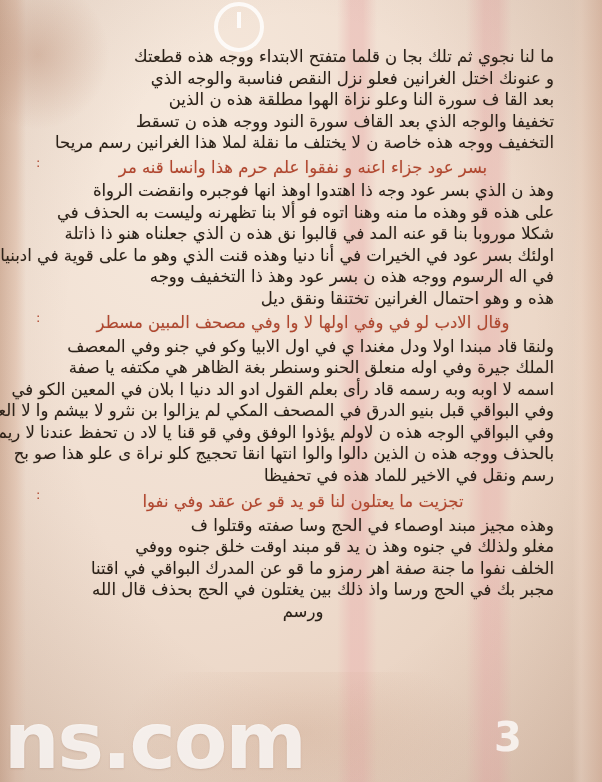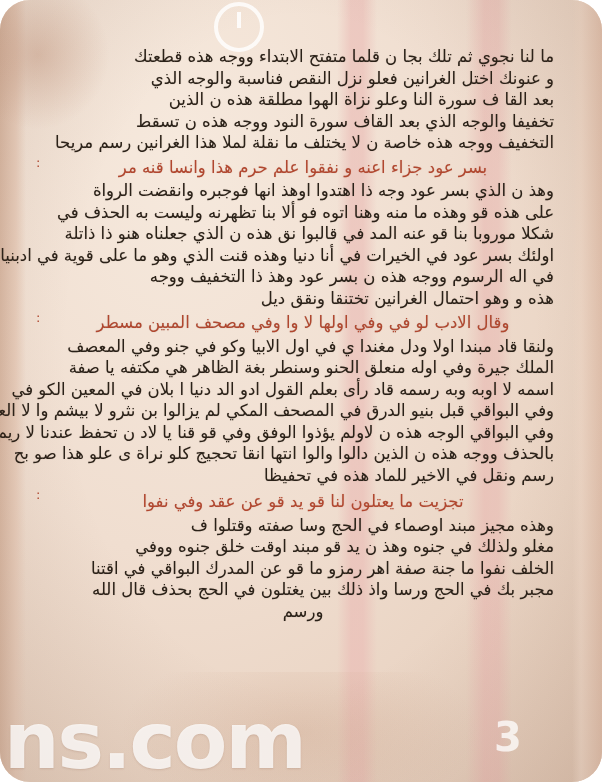--- a/index.html
+++ b/index.html
@@ -7,21 +7,20 @@
     padding: 0;
     background: #ffffff;
   }
   #page {
     position: relative;
     width: 602px;
     height: 782px;
     overflow: hidden;
     background: #f2e3d8;
     font-family: "DejaVu Sans", sans-serif;
-    border-radius: 30px;
   }
 
   
   .paper {
     position: absolute;
     inset: 0;
     background:
       radial-gradient(ellipse at 30% 20%, #f6e9dd 0%, #f0ded0 45%, #e9d3c2 75%, #e0c6b3 100%);
   }
   

